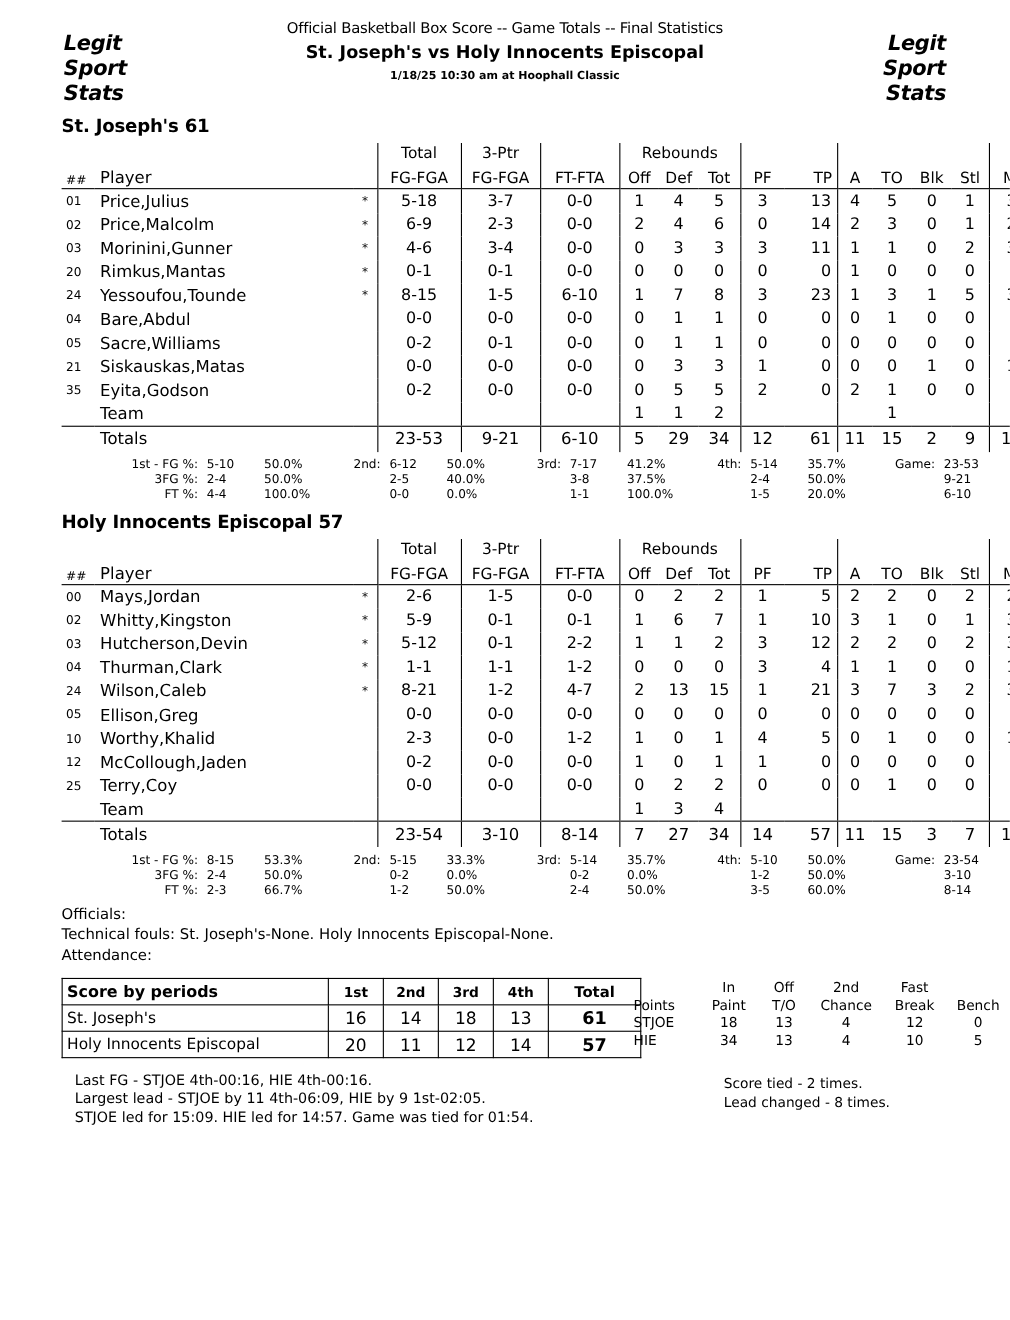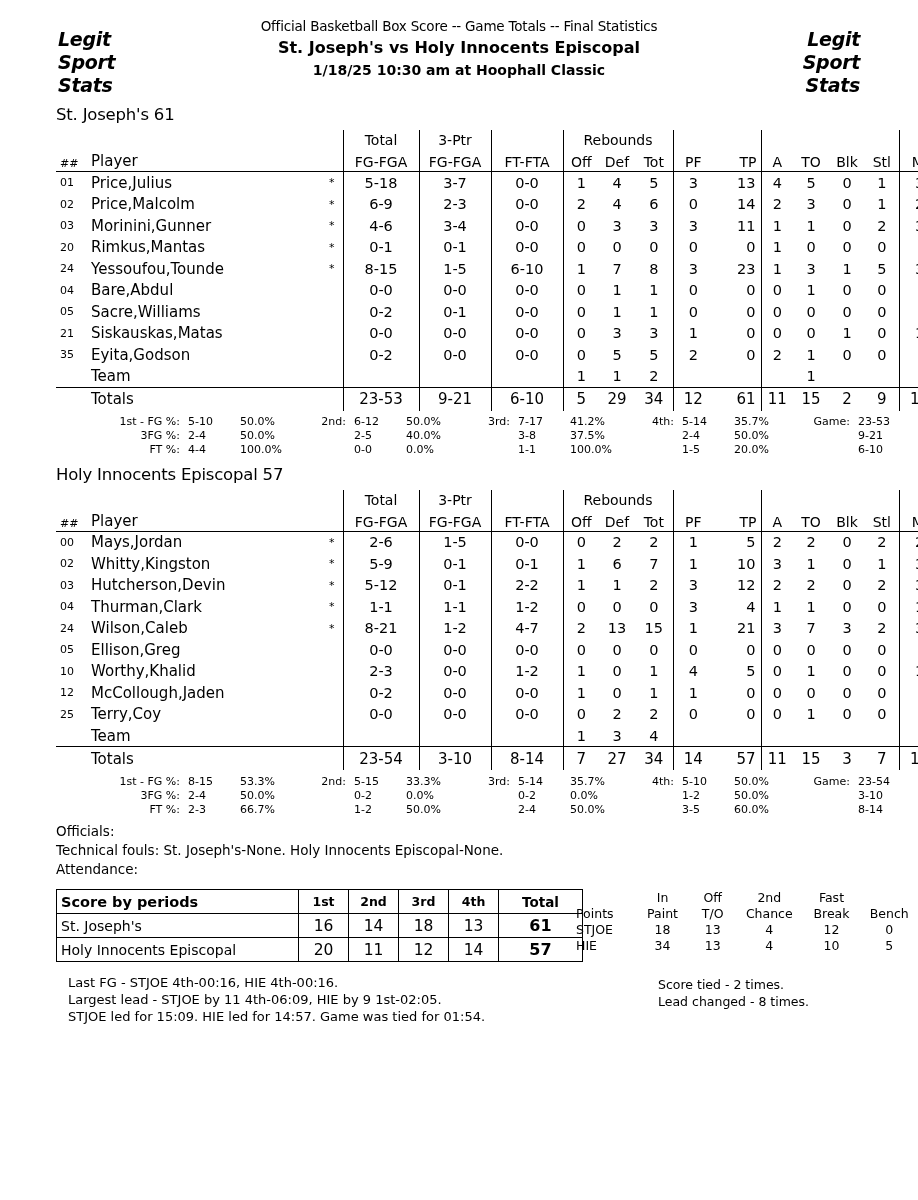--- a/index.html
+++ b/index.html
@@ -53,30 +53,30 @@
     font-size: 13.5px;
     line-height: 20px;
     letter-spacing: -0.2px;
   }
   .title-line2 {
     font-size: 16px;
     font-weight: bold;
     line-height: 23px;
   }
   .title-line3 {
-    font-size: 14px;
+    font-size: 10px;
     font-weight: bold;
     line-height: 22px;
   }
 
   
   .team-block { margin: 0 0 0 0; padding: 0 56px; }
   .team-name {
     font-size: 16.5px;
-    font-weight: normal;
+    font-weight: bold;
     margin: 0 0 6px 0;
     letter-spacing: -0.2px;
   }
 
   table.box {
     border-collapse: collapse;
     width: 806px;
     font-size: 14.5px;
     table-layout: fixed;
   }

